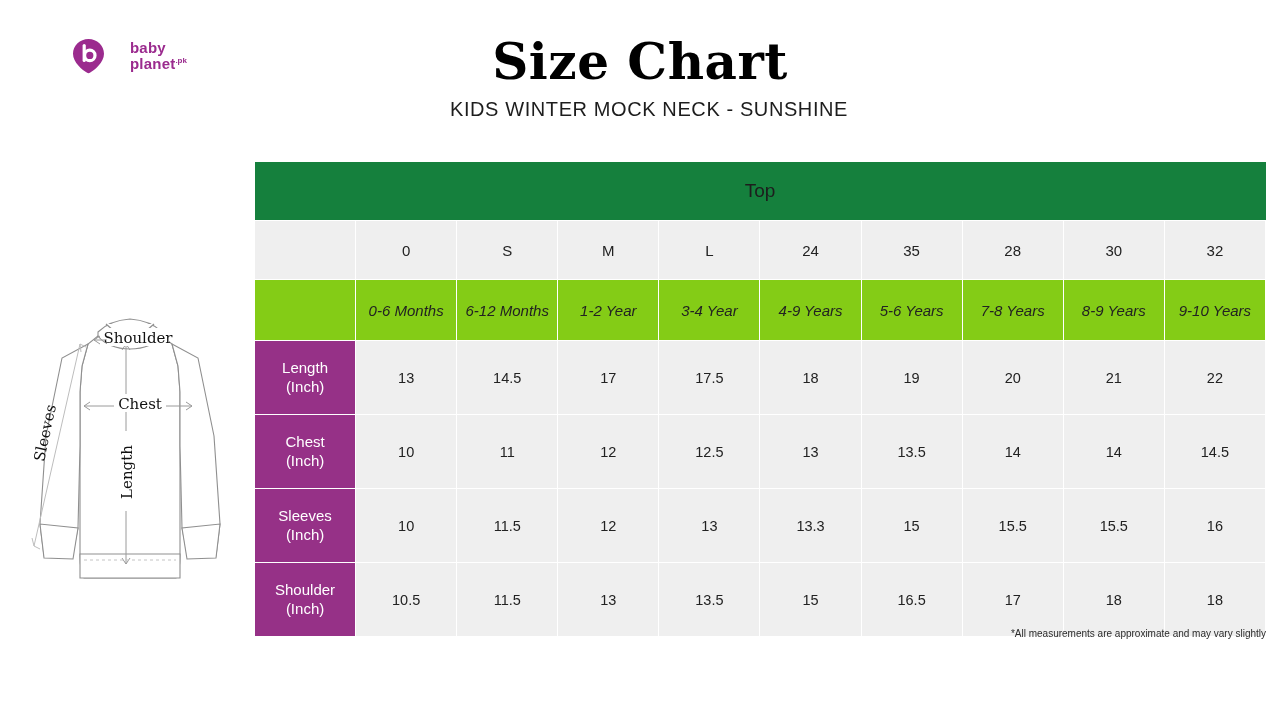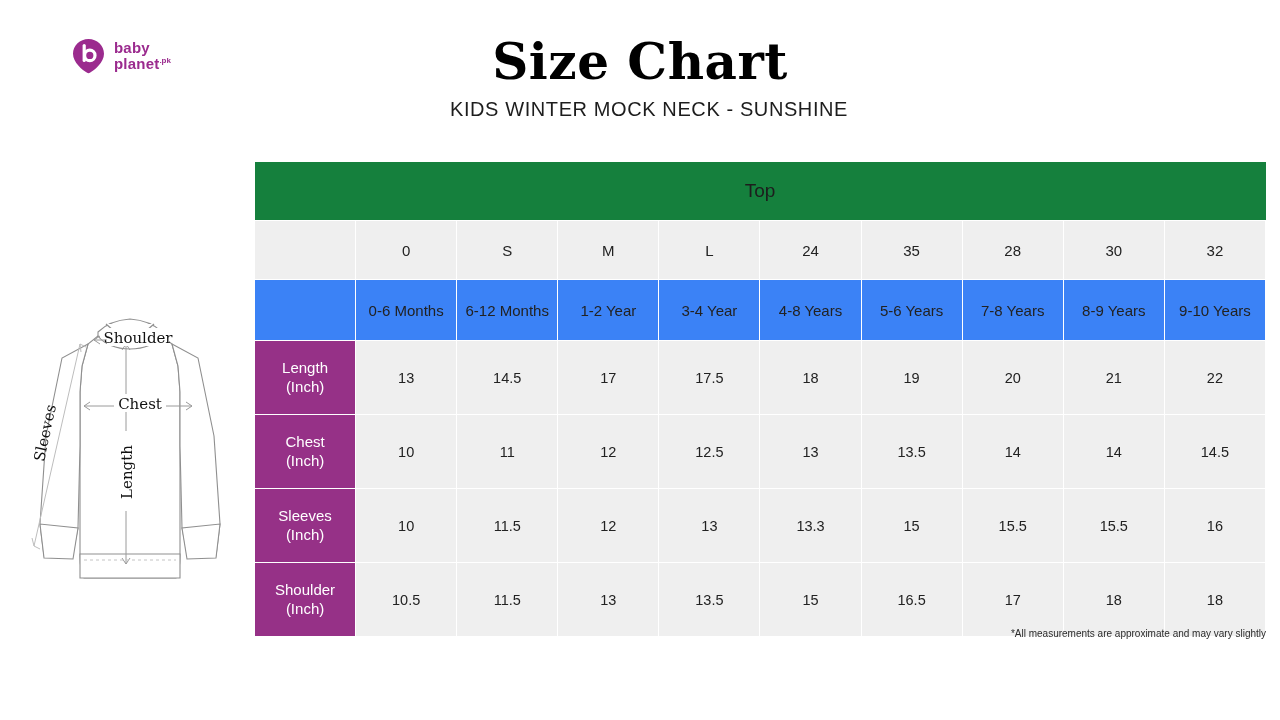--- a/index.html
+++ b/index.html
@@ -16,21 +16,21 @@
     position: relative;
   }
 
   
   .logo {
     position: absolute;
     left: 72px;
     top: 38px;
     display: flex;
     align-items: center;
-    gap: 8px;
+    gap: 24px;
   }
   .logo-mark {
     width: 34px;
     height: 36px;
     position: relative;
   }
   .logo-mark svg { display: block; }
   .logo-text {
     line-height: 1.05;
     color: #9b2b8e;
@@ -104,21 +104,21 @@
     height: 56px;
     font-size: 19px;
     color: #1d1d1d;
     border: none;
   }
   .chart .hdr-blank {
     background: #f1f1f1;
     border: 1px solid #ffffff;
   }
   .chart .code-row td { height: 56px; background: #efefef; font-size: 15px; }
-  .chart .age-row td  { height: 58px; background: #3b82f6; font-size: 15px; }
+  .chart .age-row td  { height: 58px; background: #84cc16; font-size: 15px; font-style: italic; }
   .chart .rowhead {
     background: #963187;
     color: #ffffff;
     font-size: 15px;
     line-height: 1.25;
     width: 104px;
   }
   .chart .data-row td { height: 71px; }
   .chart .col-first { width: 104px; }
   .foot {
@@ -212,21 +212,21 @@
       <td>28</td>
       <td>30</td>
       <td>32</td>
     </tr>
     <tr class="age-row">
       <td class="hdr-blank col-first"></td>
       <td>0-6 Months</td>
       <td>6-12 Months</td>
       <td>1-2 Year</td>
       <td>3-4 Year</td>
-      <td>4-8 Years</td>
+      <td>4-9 Years</td>
       <td>5-6 Years</td>
       <td>7-8 Years</td>
       <td>8-9 Years</td>
       <td>9-10 Years</td>
     </tr>
 
     <tr class="data-row">
       <td class="rowhead col-first">
         <div>Length</div>
         <div>(Inch)</div>

